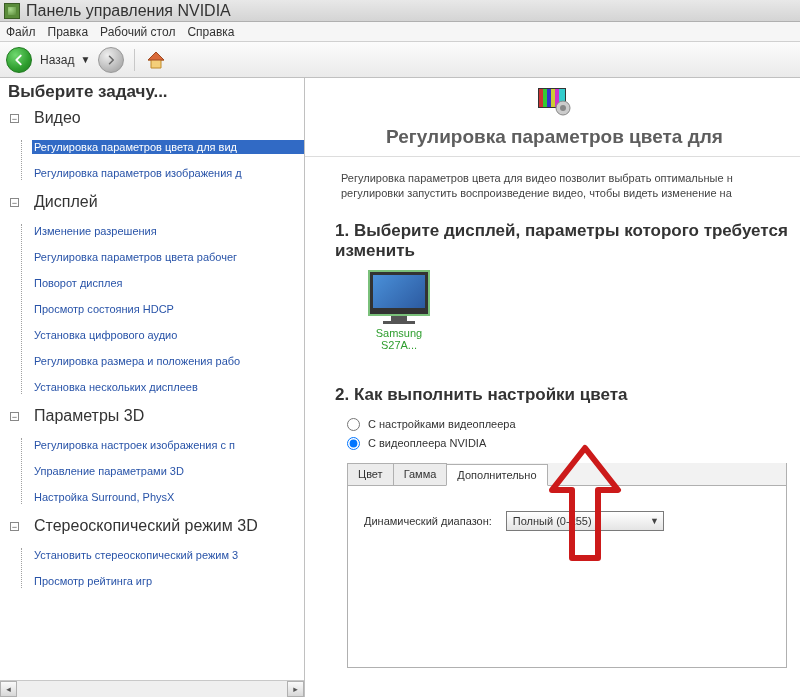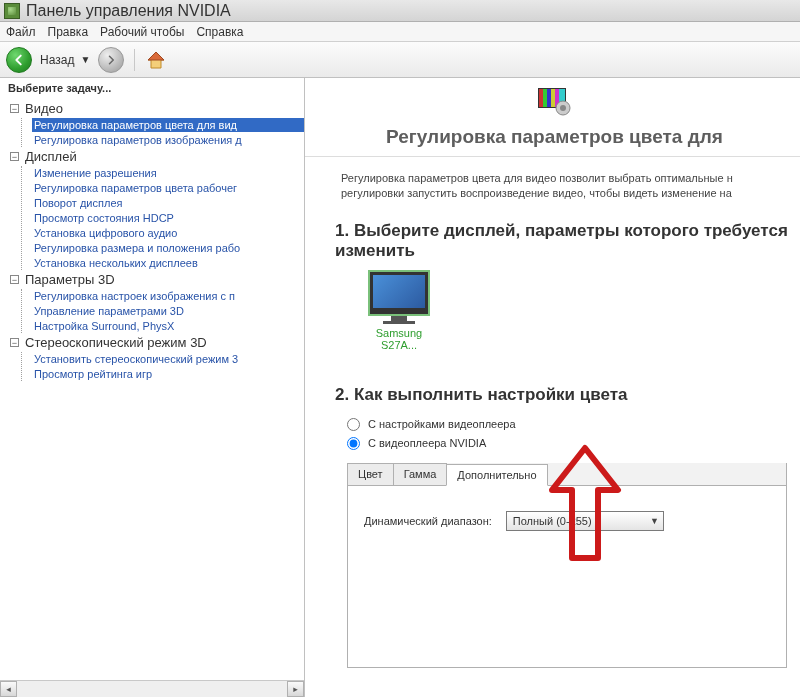--- a/index.html
+++ b/index.html
@@ -99,21 +99,21 @@
   }
   .sidebar {
     width: 305px;
     border-right: 1px solid #c0c0c0;
     background: #fff;
     overflow: hidden;
     position: relative;
   }
   .sidebar-header {
     font-weight: bold;
-    font-size: 11px;
+    font-size: 17px;
     padding: 4px 8px 6px 8px;
     color: #333;
   }
   .tree {
     padding-left: 10px;
   }
   .tree-group {
     margin-bottom: 0;
   }
   .tog {
@@ -125,38 +125,39 @@
     font-size: 9px;
     line-height: 8px;
     text-align: center;
     margin-right: 4px;
     position: relative;
     top: -1px;
     cursor: pointer;
   }
   .tree-group-label {
     color: #333;
-    font-size: 13px;
+    font-size: 16px;
     padding: 1px 2px;
     display: inline-block;
     cursor: default;
+    margin-left: 9px;
   }
   .tree-children {
     margin-left: 11px;
     border-left: 1px dotted #a0a0a0;
     padding-left: 10px;
   }
   .tree-item {
     color: #2853a8;
     font-size: 11px;
     padding: 1px 2px;
     white-space: nowrap;
     overflow: hidden;
     cursor: pointer;
-    margin: 1px 0;
+    margin: 12px 0;
     position: relative;
   }
   .tree-item::before{
     content:'';
     position:absolute;
     left:-10px; top:50%;
     width:8px; height:0;
     border-top:1px dotted #a0a0a0;
   }
   .tree-item.selected {
@@ -338,21 +339,21 @@
 <div class="bg-photo"></div>
 
 <div class="titlebar">
   <span class="titlebar-icon"></span>
   <span>Панель управления NVIDIA</span>
 </div>
 
 <div class="menubar">
   <span>Файл</span>
   <span>Правка</span>
-  <span>Рабочий чтобы</span>
+  <span>Рабочий стол</span>
   <span>Справка</span>
 </div>
 
 <div class="toolbar">
   <span class="btn-round back-btn">
     <svg viewBox="0 0 16 16" width="14" height="14">
         <path d="M10 3 L5 8 L10 13" stroke="#fff" stroke-width="2.2" fill="none" stroke-linecap="round" stroke-linejoin="round"></path>
       </svg>
   </span>
   <span class="back-label">Назад</span>

